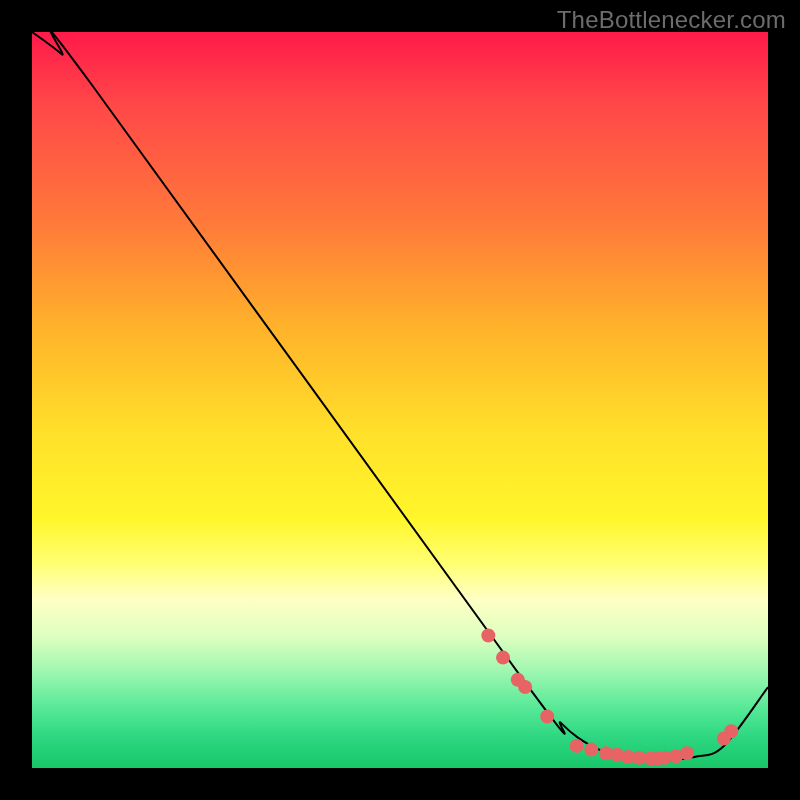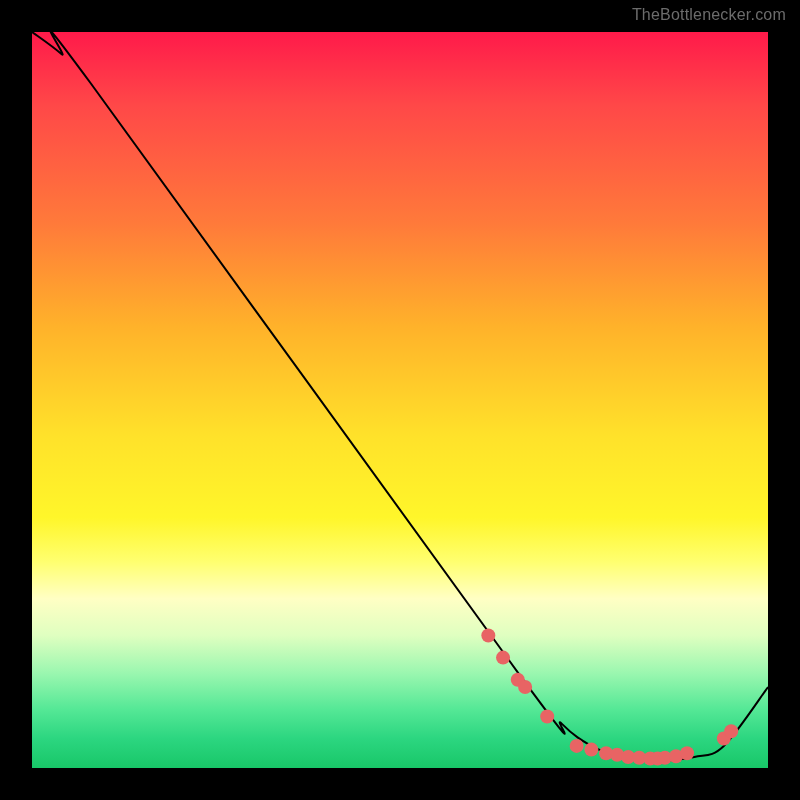--- a/index.html
+++ b/index.html
@@ -9,21 +9,21 @@
     background: #000;
     position: relative;
     font-family: Arial, sans-serif;
     overflow: hidden;
   }
   .attribution {
     position: absolute;
     top: 6px;
     right: 14px;
     color: #6c6c6c;
-    font-size: 16px;
+    font-size: 24px;
     letter-spacing: 0.2px;
     z-index: 10;
   }
   .plot-area {
     position: absolute;
     left: 32px;
     top: 32px;
     width: 736px;
     height: 736px;
     background: linear-gradient(

